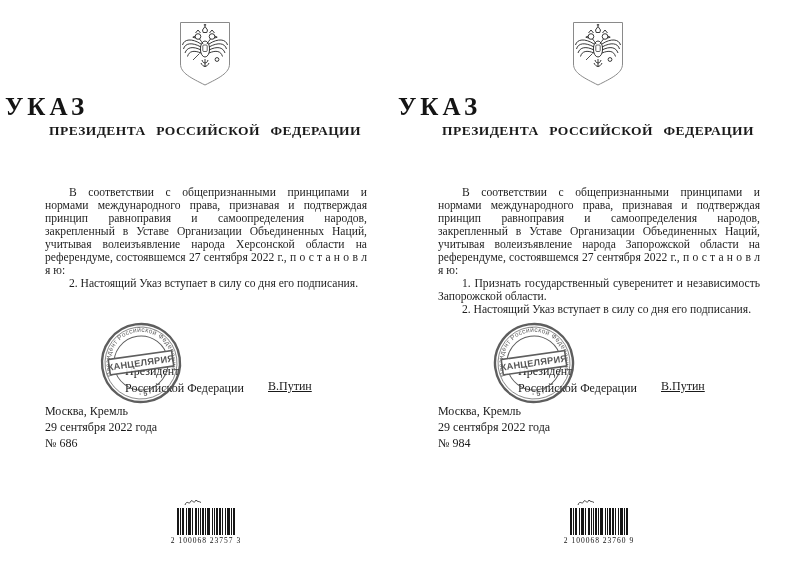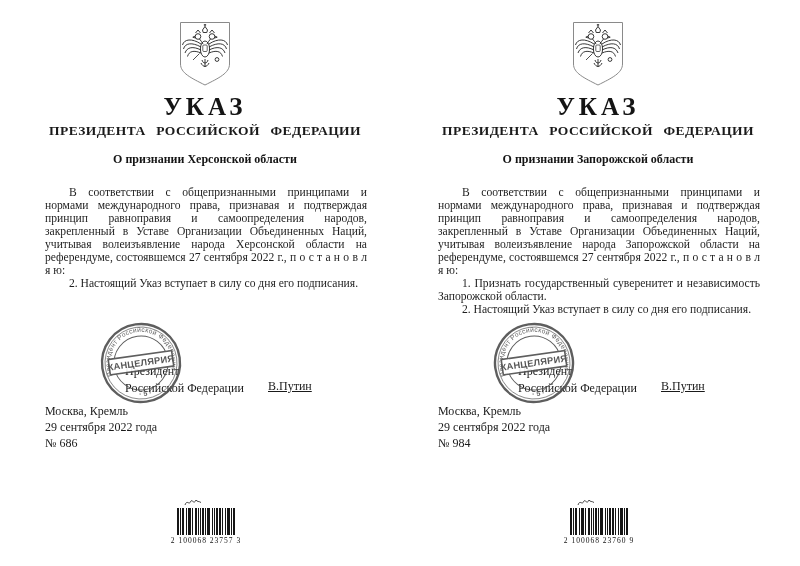--- a/index.html
+++ b/index.html
@@ -5,21 +5,21 @@
   html,body{margin:0;padding:0;background:#ffffff;}
   body{width:800px;height:566px;position:relative;overflow:hidden;
        font-family:"Liberation Serif", serif;color:#1c1c1c;}
   .page{position:absolute;top:0;width:400px;height:566px;background:#fff;}
   #page-left{left:5px;}
   #page-right{left:398px;}
 
   .emblem{position:absolute;left:174px;top:21px;width:52px;height:66px;}
 
   .decree-title{position:absolute;top:93px;left:0;width:100%;margin:0;
-    text-align:center;font-size:25px;font-weight:bold;letter-spacing:4px;color:#141414;}
+    text-align:left;font-size:25px;font-weight:bold;letter-spacing:4px;color:#141414;}
   .decree-issuer{position:absolute;top:123px;left:0;width:100%;
     text-align:center;font-size:13.5px;font-weight:bold;letter-spacing:.4px;word-spacing:7px;color:#1a1a1a;}
   .decree-subject{position:absolute;top:152px;left:0;width:100%;
     text-align:center;font-size:12px;font-weight:bold;color:#151515;}
 
   .decree-body{position:absolute;top:186px;left:40px;width:322px;
     font-size:11.6px;line-height:13px;text-align:justify;color:#1e1e1e;}
   .decree-body p{margin:0;text-indent:24px;}
 
   .sig-block{position:absolute;top:363px;left:120px;width:146px;
@@ -76,21 +76,20 @@
       <path d="M23,39 C24,43 28,43 29,39"></path>
       <path d="M22,42 C24,46.5 28,46.5 30,42"></path>
       <path d="M26,38 V46"></path>
       <circle cx="38" cy="38.5" r="1.9"></circle>
         <path d="M14,39 L20.5,32.5" stroke-width="0.8"></path>
     </g>
   </svg>
 
   <h1 class="decree-title">УКАЗ</h1>
   <div class="decree-issuer">ПРЕЗИДЕНТА РОССИЙСКОЙ ФЕДЕРАЦИИ</div>
-  <div class="decree-subject">О признании Херсонской области</div>
 
   <div class="decree-body">
     <p>В соответствии с общепризнанными принципами и нормами международного права, признавая и подтверждая принцип равноправия и самоопределения народов, закрепленный в Уставе Организации Объединенных Наций, учитывая волеизъявление народа Херсонской области на референдуме, состоявшемся 27 сентября 2022 г., п о с т а н о в л я ю:</p>
     <p>2. Настоящий Указ вступает в силу со дня его подписания.</p>
   </div>
 
   <div class="sig-block">
     <div>Президент</div>
     <div>Российской Федерации</div>
   </div>
@@ -199,21 +198,20 @@
       <path d="M23,39 C24,43 28,43 29,39"></path>
       <path d="M22,42 C24,46.5 28,46.5 30,42"></path>
       <path d="M26,38 V46"></path>
       <circle cx="38" cy="38.5" r="1.9"></circle>
         <path d="M14,39 L20.5,32.5" stroke-width="0.8"></path>
     </g>
   </svg>
 
   <h1 class="decree-title">УКАЗ</h1>
   <div class="decree-issuer">ПРЕЗИДЕНТА РОССИЙСКОЙ ФЕДЕРАЦИИ</div>
-  <div class="decree-subject">О признании Запорожской области</div>
 
   <div class="decree-body">
     <p>В соответствии с общепризнанными принципами и нормами международного права, признавая и подтверждая принцип равноправия и самоопределения народов, закрепленный в Уставе Организации Объединенных Наций, учитывая волеизъявление народа Запорожской области на референдуме, состоявшемся 27 сентября 2022 г., п о с т а н о в л я ю:</p>
     <p>1. Признать государственный суверенитет и независимость Запорожской области.</p>
     <p>2. Настоящий Указ вступает в силу со дня его подписания.</p>
   </div>
 
   <div class="sig-block">
     <div>Президент</div>
     <div>Российской Федерации</div>

